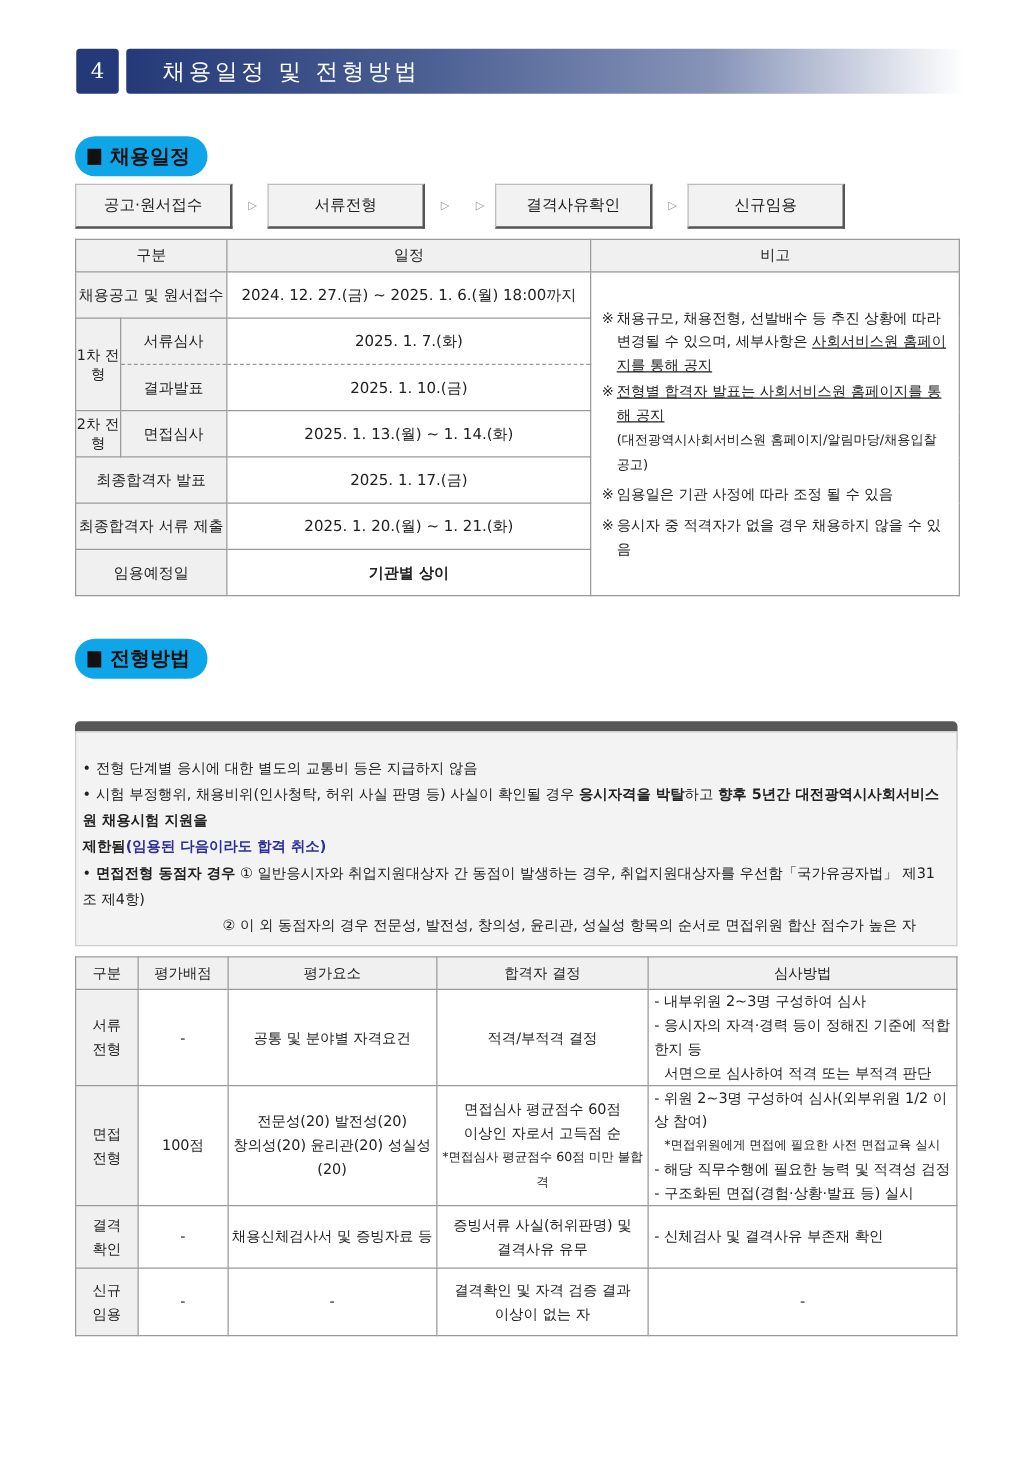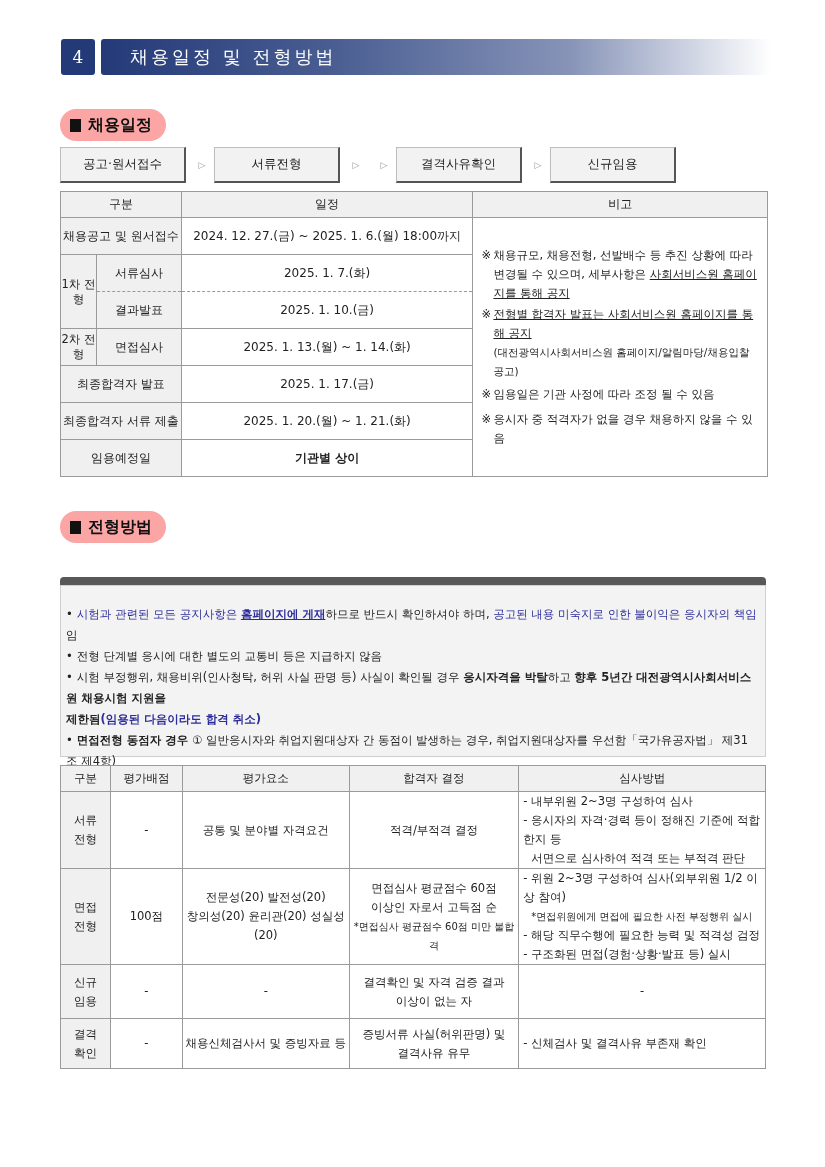--- a/index.html
+++ b/index.html
@@ -5,21 +5,21 @@
   * { box-sizing: border-box; margin: 0; padding: 0; }
   html, body { width: 825px; height: 1167px; background: #ffffff; }
   body { font-family: "DejaVu Sans", "Liberation Sans", sans-serif; color: #222; position: relative; overflow: hidden; }
 
   
   .sec-header { position: absolute; left: 61px; top: 39px; width: 710px; height: 36px; display: flex; }
   .sec-num { width: 34px; height: 36px; background: #243a78; border-radius: 3px; color: #fff; font-family: "DejaVu Serif", "Liberation Serif", serif; font-size: 17px; display: flex; align-items: center; justify-content: center; }
   .sec-title { margin-left: 6px; flex: 1; height: 36px; border-radius: 3px 0 0 3px; background: linear-gradient(to right, #243a78 0%, #4a5e92 35%, #8794b8 70%, #ffffff 100%); color: #fff; font-family: "DejaVu Serif", "Liberation Serif", serif; font-size: 18px; letter-spacing: 3px; display: flex; align-items: center; padding-left: 29px; }
 
   
-  .pill { position: absolute; left: 60px; height: 32px; padding: 0 14px 0 10px; background: #fca5a5; border-radius: 16px; display: flex; align-items: center; font-weight: bold; font-size: 16px; color: #111; }
+  .pill { position: absolute; left: 60px; height: 32px; padding: 0 14px 0 10px; background: #0ea5e9; border-radius: 16px; display: flex; align-items: center; font-weight: bold; font-size: 16px; color: #111; }
   .pill .sq { width: 11px; height: 13px; background: #111; margin-right: 7px; display: inline-block; }
 
   
   .flow { position: absolute; left: 60px; top: 147px; width: 708px; height: 36px; display: flex; align-items: center; }
   .step { width: 126px; height: 36px; background: #f2f2f2; border: 1px solid #bdbdbd; border-right: 2px solid #555; border-bottom: 2px solid #555; display: flex; align-items: center; justify-content: center; font-size: 12.5px; color: #222; }
   .arrow { width: 20px; text-align: center; font-size: 9px; color: #999; margin: 0 2px 0 6px; }
 
   table { border-collapse: collapse; position: absolute; font-size: 12px; color: #222; }
   td, th { border: 1px solid #9a9a9a; text-align: center; vertical-align: middle; font-weight: normal; }
   .hd { background: #f0f0f0; }
@@ -136,23 +136,20 @@
   </table>
 
 <div class="pill" style="top:511px;align-items:center;">
   <span class="sq"></span>
   <span>전형방법</span>
 </div>
 
 <div class="notice-bar">전형 관련 유의사항</div>
 
 <div class="notice-box">
-  <div>
-    <span class="bl">•</span><span class="blue" style="font-weight:normal">시험과 관련된 모든 공지사항은 </span><span class="blue u">홈페이지에 게재</span><span>하므로 반드시 확인하셔야 하며, </span><span class="blue" style="font-weight:normal">공고된 내용 미숙지로 인한 불이익은 응시자의 책임</span><span>임</span>
-  </div>
   <div>
     <span class="bl">•</span><span>전형 단계별 응시에 대한 별도의 교통비 등은 지급하지 않음</span>
   </div>
   <div>
     <span class="bl">•</span><span>시험 부정행위, 채용비위(인사청탁, 허위 사실 판명 등) 사실이 확인될 경우 </span><span class="bold">응시자격을 박탈</span><span>하고 </span><span class="bold">향후 5년간 대전광역시사회서비스원 채용시험 지원을</span><br>
     <span class="bold">제한됨</span><span class="blue">(임용된 다음이라도 합격 취소)</span>
   </div>
   <div>
     <span class="bl">•</span><span class="bold">면접전형 동점자 경우</span><span> ① 일반응시자와 취업지원대상자 간 동점이 발생하는 경우, 취업지원대상자를 우선함「국가유공자법」 제31조 제4항)</span><br>
     <span style="padding-left:112px">② 이 외 동점자의 경우 전문성, 발전성, 창의성, 윤리관, 성실성 항목의 순서로 면접위원 합산 점수가 높은 자</span>
@@ -186,35 +183,35 @@
       <div style="padding-left:8px">  서면으로 심사하여 적격 또는 부적격 판단</div>
     </td>
   </tr>
   <tr style="height:92px">
     <td class="hd"><span>면접</span><br><span>전형</span></td>
     <td>100점</td>
     <td><span>전문성(20) 발전성(20)</span><br><span>창의성(20) 윤리관(20) 성실성(20)</span></td>
     <td><span>면접심사 평균점수 60점</span><br><span>이상인 자로서 고득점 순</span><br><span class="small">*면접심사 평균점수 60점 미만 불합격</span></td>
     <td class="left">
       <div>- 위원 2~3명 구성하여 심사(외부위원 1/2 이상 참여)</div>
-      <div class="small" style="padding-left:8px">*면접위원에게 면접에 필요한 사전 부정행위 실시</div>
+      <div class="small" style="padding-left:8px">*면접위원에게 면접에 필요한 사전 면접교육 실시</div>
       <div>- 해당 직무수행에 필요한 능력 및 적격성 검정</div>
       <div>- 구조화된 면접(경험·상황·발표 등) 실시</div>
     </td>
-  </tr>
-  <tr style="height:54px">
-    <td class="hd"><span>신규</span><br><span>임용</span></td>
-    <td>-</td>
-    <td>-</td>
-    <td><span>결격확인 및 자격 검증 결과</span><br><span>이상이 없는 자</span></td>
-    <td>-</td>
   </tr>
   <tr style="height:50px">
     <td class="hd"><span>결격</span><br><span>확인</span></td>
     <td>-</td>
     <td>채용신체검사서 및 증빙자료 등</td>
     <td><span>증빙서류 사실(허위판명) 및</span><br><span>결격사유 유무</span></td>
     <td class="left">
           <div>- 신체검사 및 결격사유 부존재 확인</div>
         </td>
   </tr>
+  <tr style="height:54px">
+    <td class="hd"><span>신규</span><br><span>임용</span></td>
+    <td>-</td>
+    <td>-</td>
+    <td><span>결격확인 및 자격 검증 결과</span><br><span>이상이 없는 자</span></td>
+    <td>-</td>
+  </tr>
 </tbody>
   </table>
 
 </body></html>

